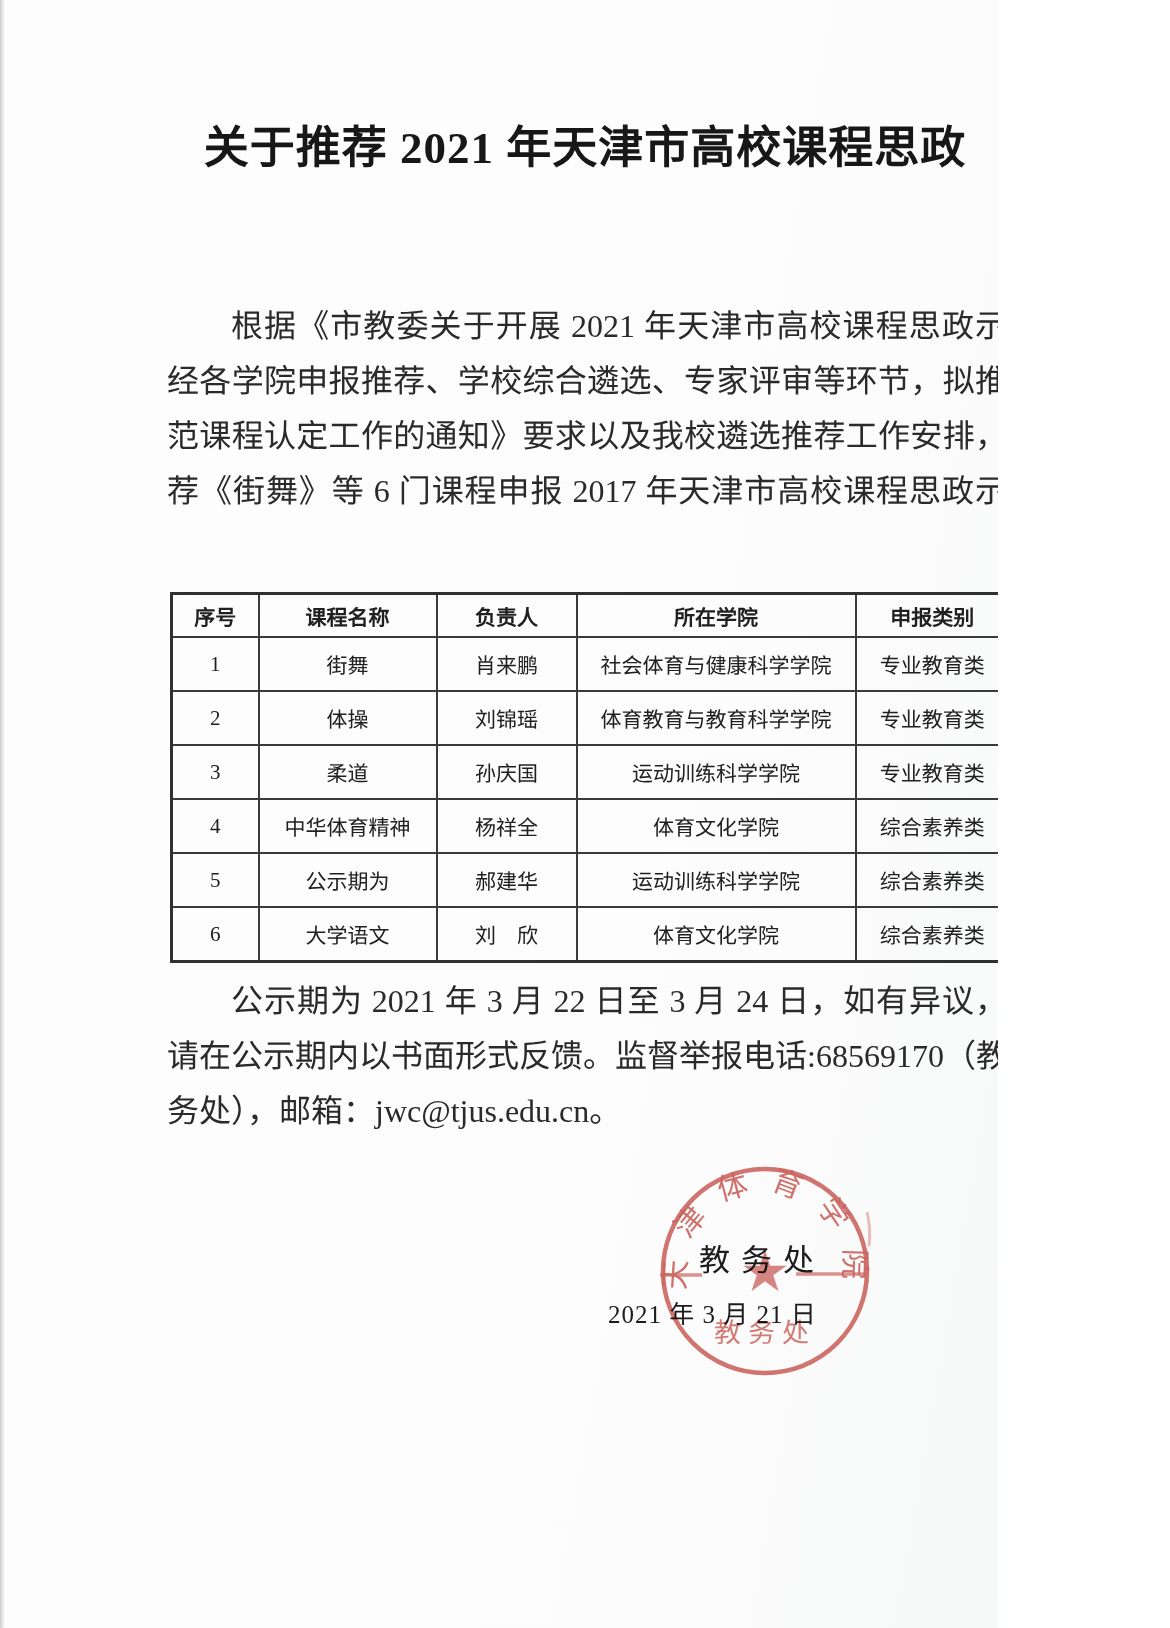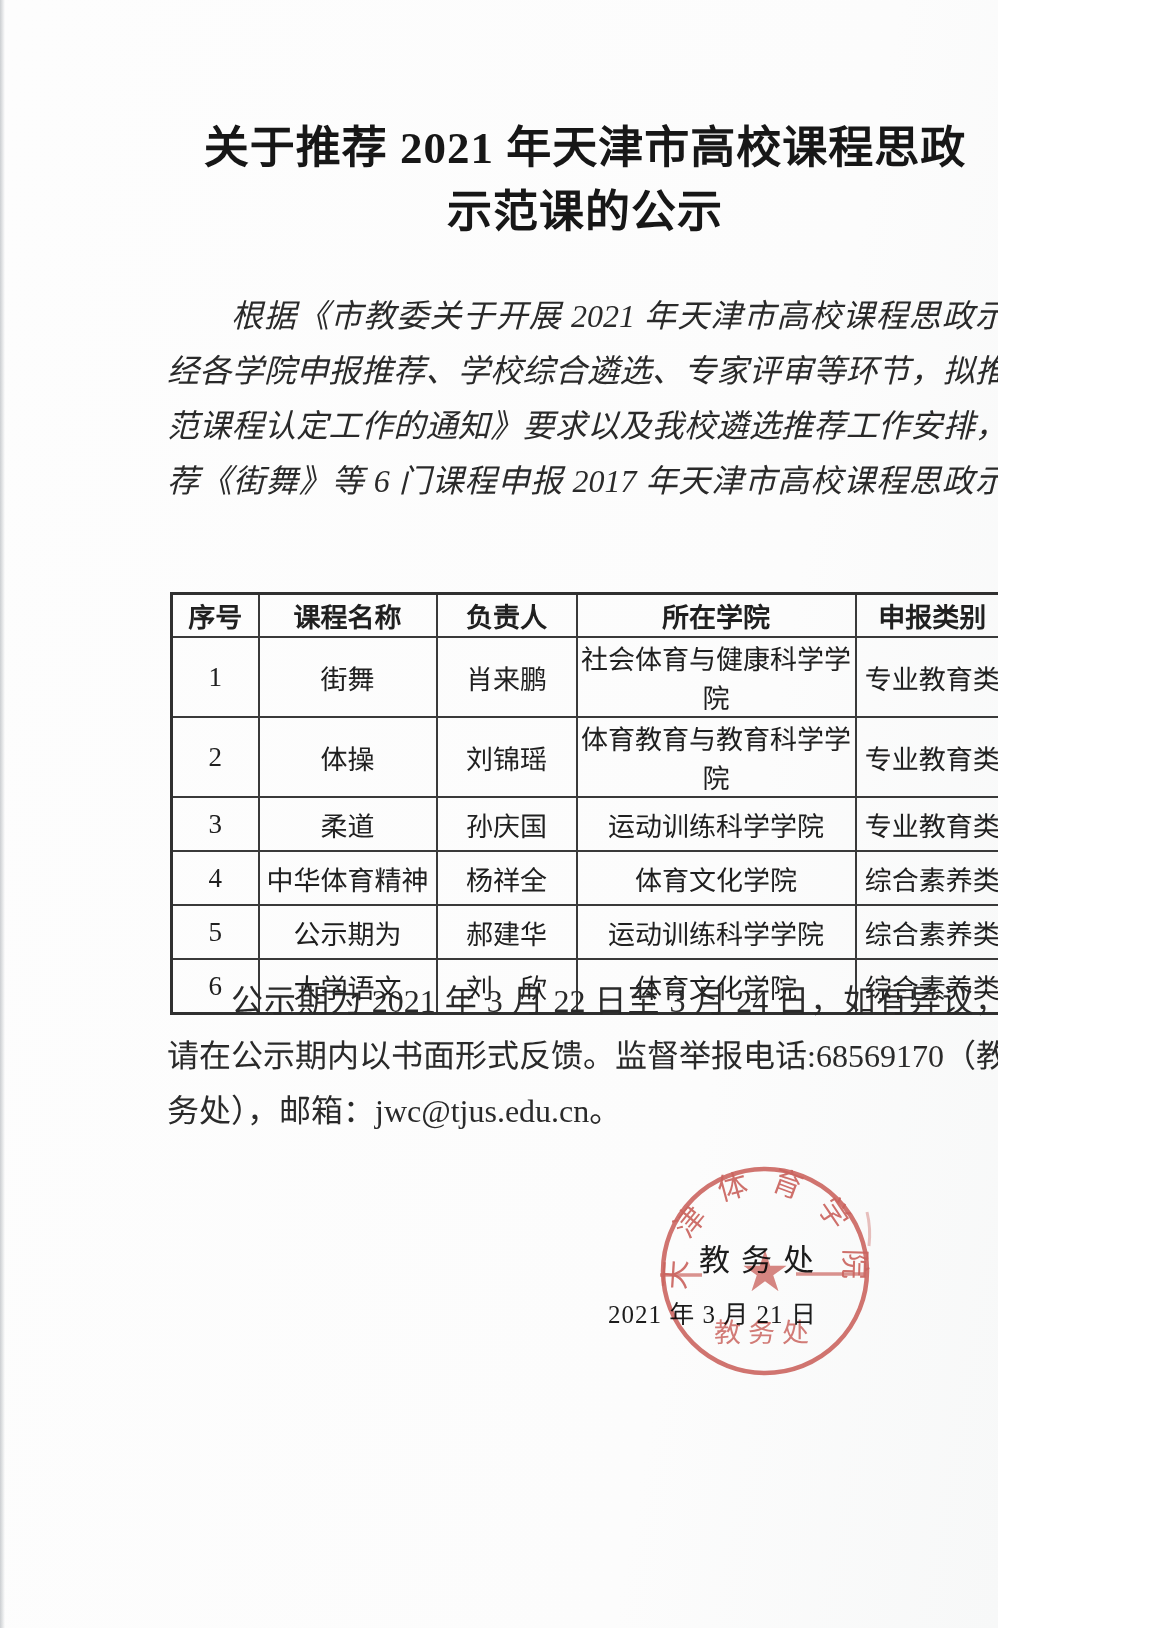--- a/index.html
+++ b/index.html
@@ -31,30 +31,30 @@
     background:#e38ab4; opacity:.8;
   }
   
   .title {
     position:absolute; top:116px; left:0; width:1170px;
     text-align:center; font-weight:700; font-size:45px; line-height:64px;
     color:#171717; letter-spacing:1px;
   }
   
   .para { position:absolute; left:167px; width:840px; font-size:32px; color:#2a2a2a; }
-  .p1 { top:289px;font-style:italic; }
+  .p1 { top:299px; }
   .p2 { top:974px; }
   .line { height:55px; line-height:55px; white-space:nowrap; }
   .jline { text-align:justify; text-align-last:justify; }
   .indent { text-indent:64px; }
   
   .course-table {
     position:absolute; top:592px; left:170px; width:838px;
     border-collapse:collapse; table-layout:fixed;
-    font-size:27px; color:#202020; background:transparent;
+    font-size:21px; color:#202020; background:transparent;
     border:3px solid #303030;
   }
   .course-table th, .course-table td {
     border:2px solid #3a3a3a; text-align:center; vertical-align:middle;
     padding:0; overflow:hidden;
   }
   .course-table th { height:41px; font-weight:700; }
   .course-table td { height:52px; font-weight:400; }
   
   .stamp { position:absolute; left:640px; top:1146px; width:250px; height:250px; opacity:.88; }
@@ -72,21 +72,20 @@
 
 <div class="page">
 
   <div class="edge-left"></div>
   <div class="edge-right-strip"></div>
   <div class="edge-right-line"></div>
   <div class="pink-dash"></div>
 
   <div class="title">
     <div>关于推荐 2021 年天津市高校课程思政</div>
-    <div>示范课的公示</div>
   </div>
 
   <div class="para p1">
     <div class="line jline indent">根据《市教委关于开展 2021 年天津市高校课程思政示</div>
     <div class="line jline">经各学院申报推荐、学校综合遴选、专家评审等环节，拟推</div>
     <div class="line jline">范课程认定工作的通知》要求以及我校遴选推荐工作安排，</div>
     <div class="line jline">荐《街舞》等 6 门课程申报 2017 年天津市高校课程思政示</div>
   </div>
 
   <table class="course-table">

